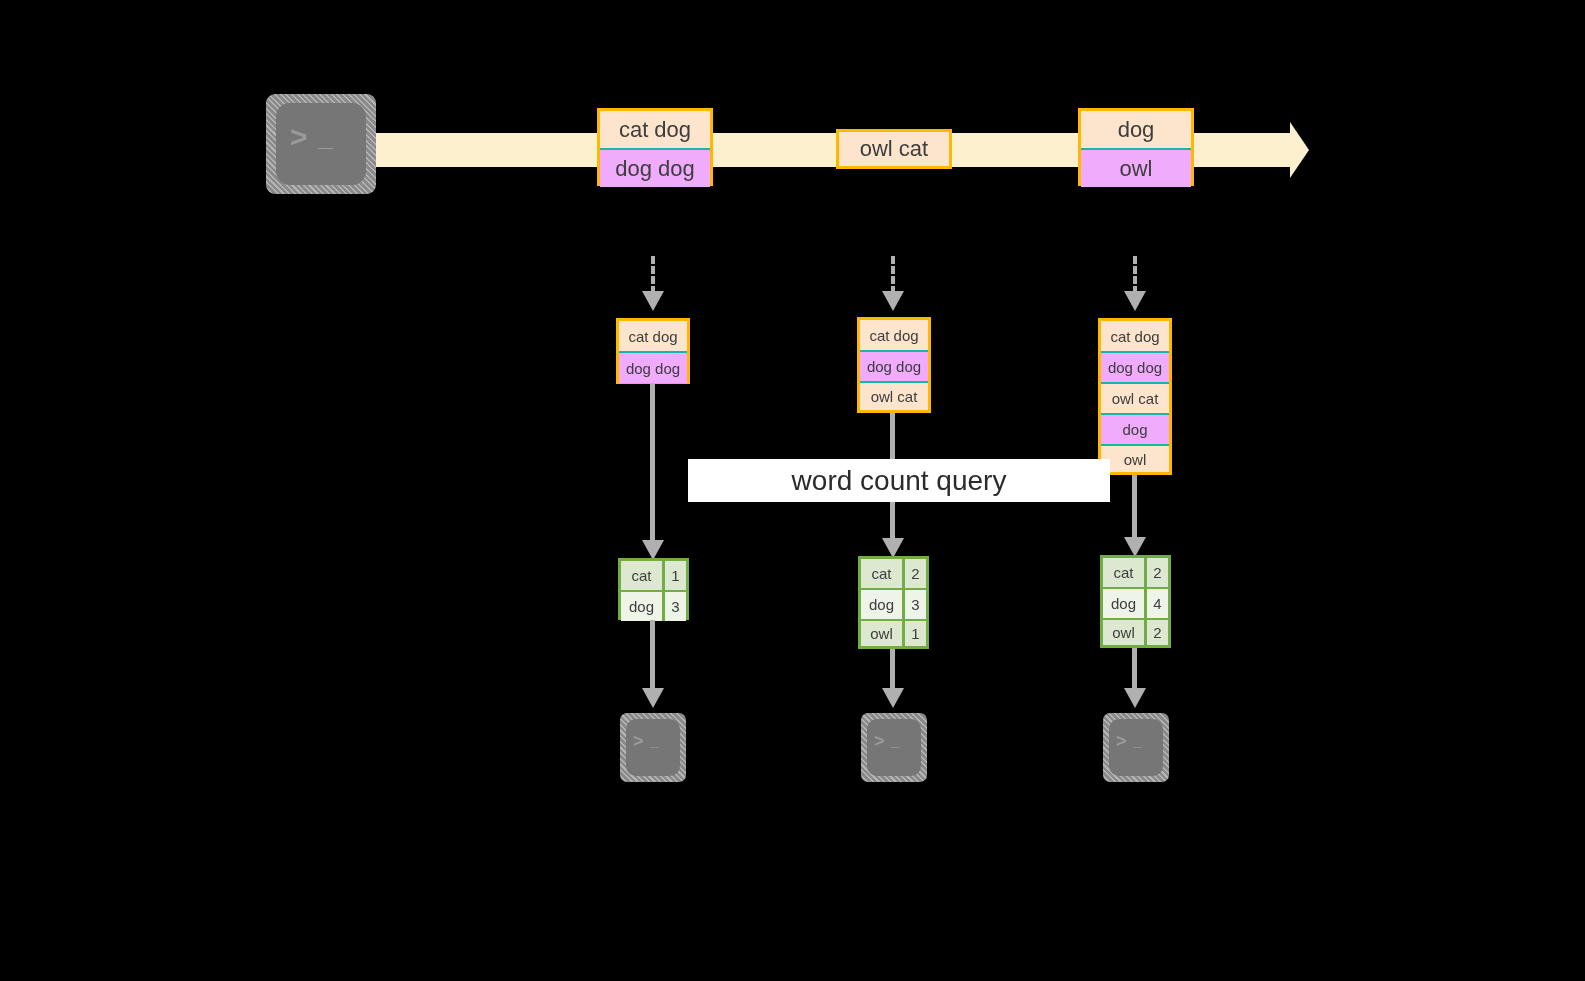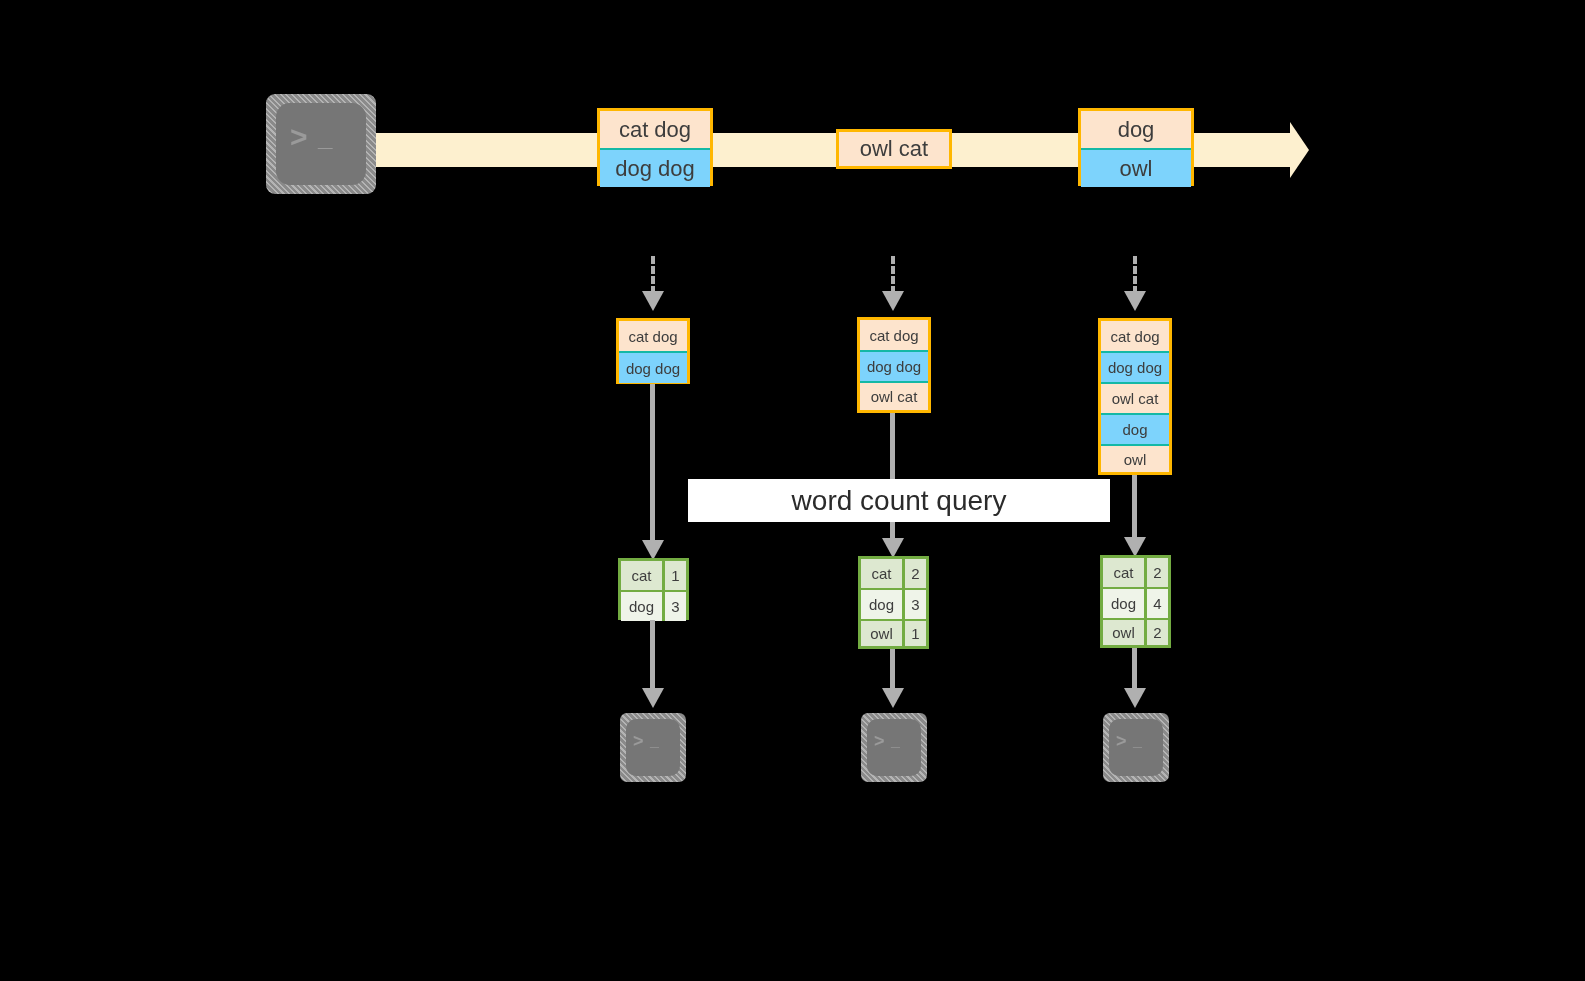--- a/index.html
+++ b/index.html
@@ -37,21 +37,21 @@
     box-sizing: border-box;
     display: flex;
     align-items: center;
     justify-content: center;
     color: #3d3d3d;
     white-space: nowrap;
     border-bottom: 2px solid #14b8a6;
   }
   .rec-cell:last-child { border-bottom: none; }
   .rec-cell.shade-a { background: #fde4cd; }
-  .rec-cell.shade-b { background: #7dd3fc; }
+  .rec-cell.shade-b { background: #f0abfc; }
 
   
   .res-table {
     position: absolute;
     border: 3px solid #73ac42;
     box-sizing: border-box;
     background: #eaf1e2;
   }
   .res-row {
     display: flex;
@@ -117,21 +117,20 @@
 
   
   .query-banner {
     position: absolute;
     background: #ffffff;
     display: flex;
     align-items: center;
     justify-content: center;
     color: #2b2b2b;
     white-space: nowrap;
-    margin-top: 20px;
   }
 </style>
 </head>
 <body>
 
 <div id="canvas">
 
   <div class="stream-band" style="left:368px; top:133px; width:925px; height:34px;"></div>
   <div class="stream-arrowhead" style="left:1290px; top:122px;
               border-top:28px solid transparent;

